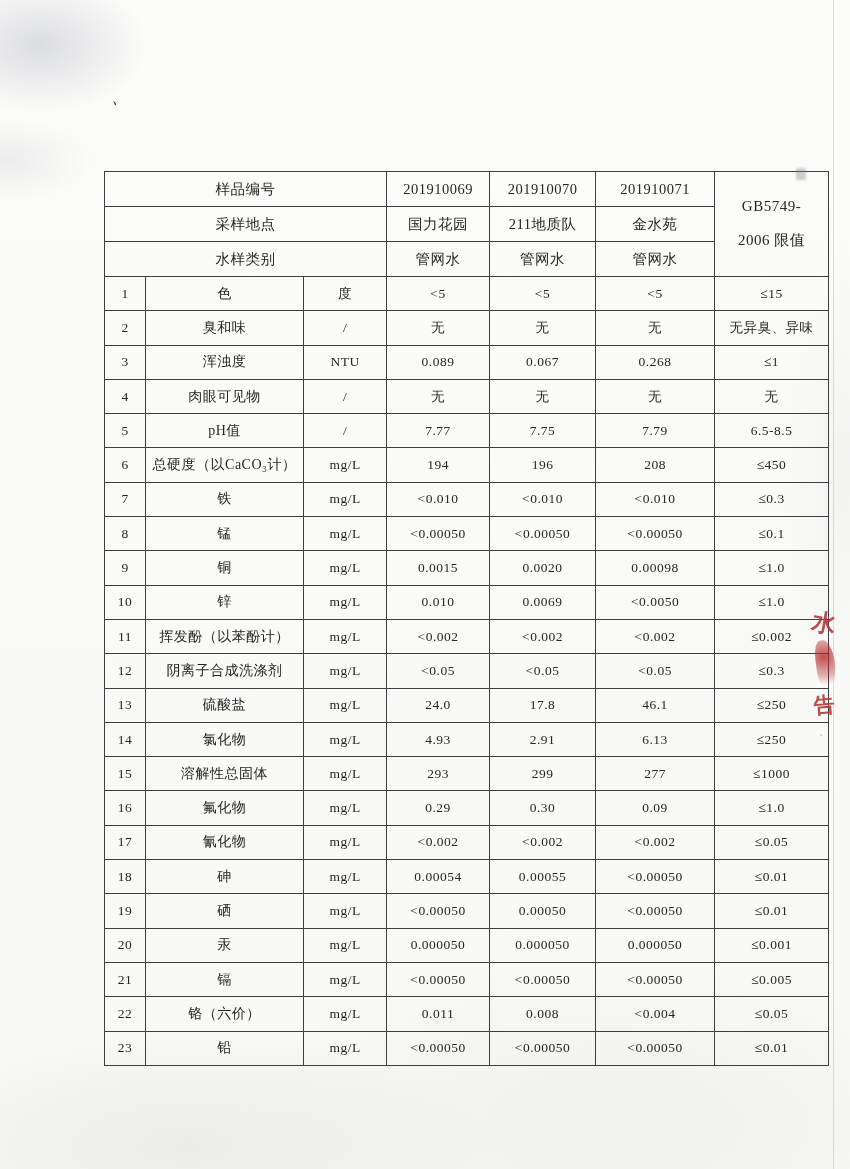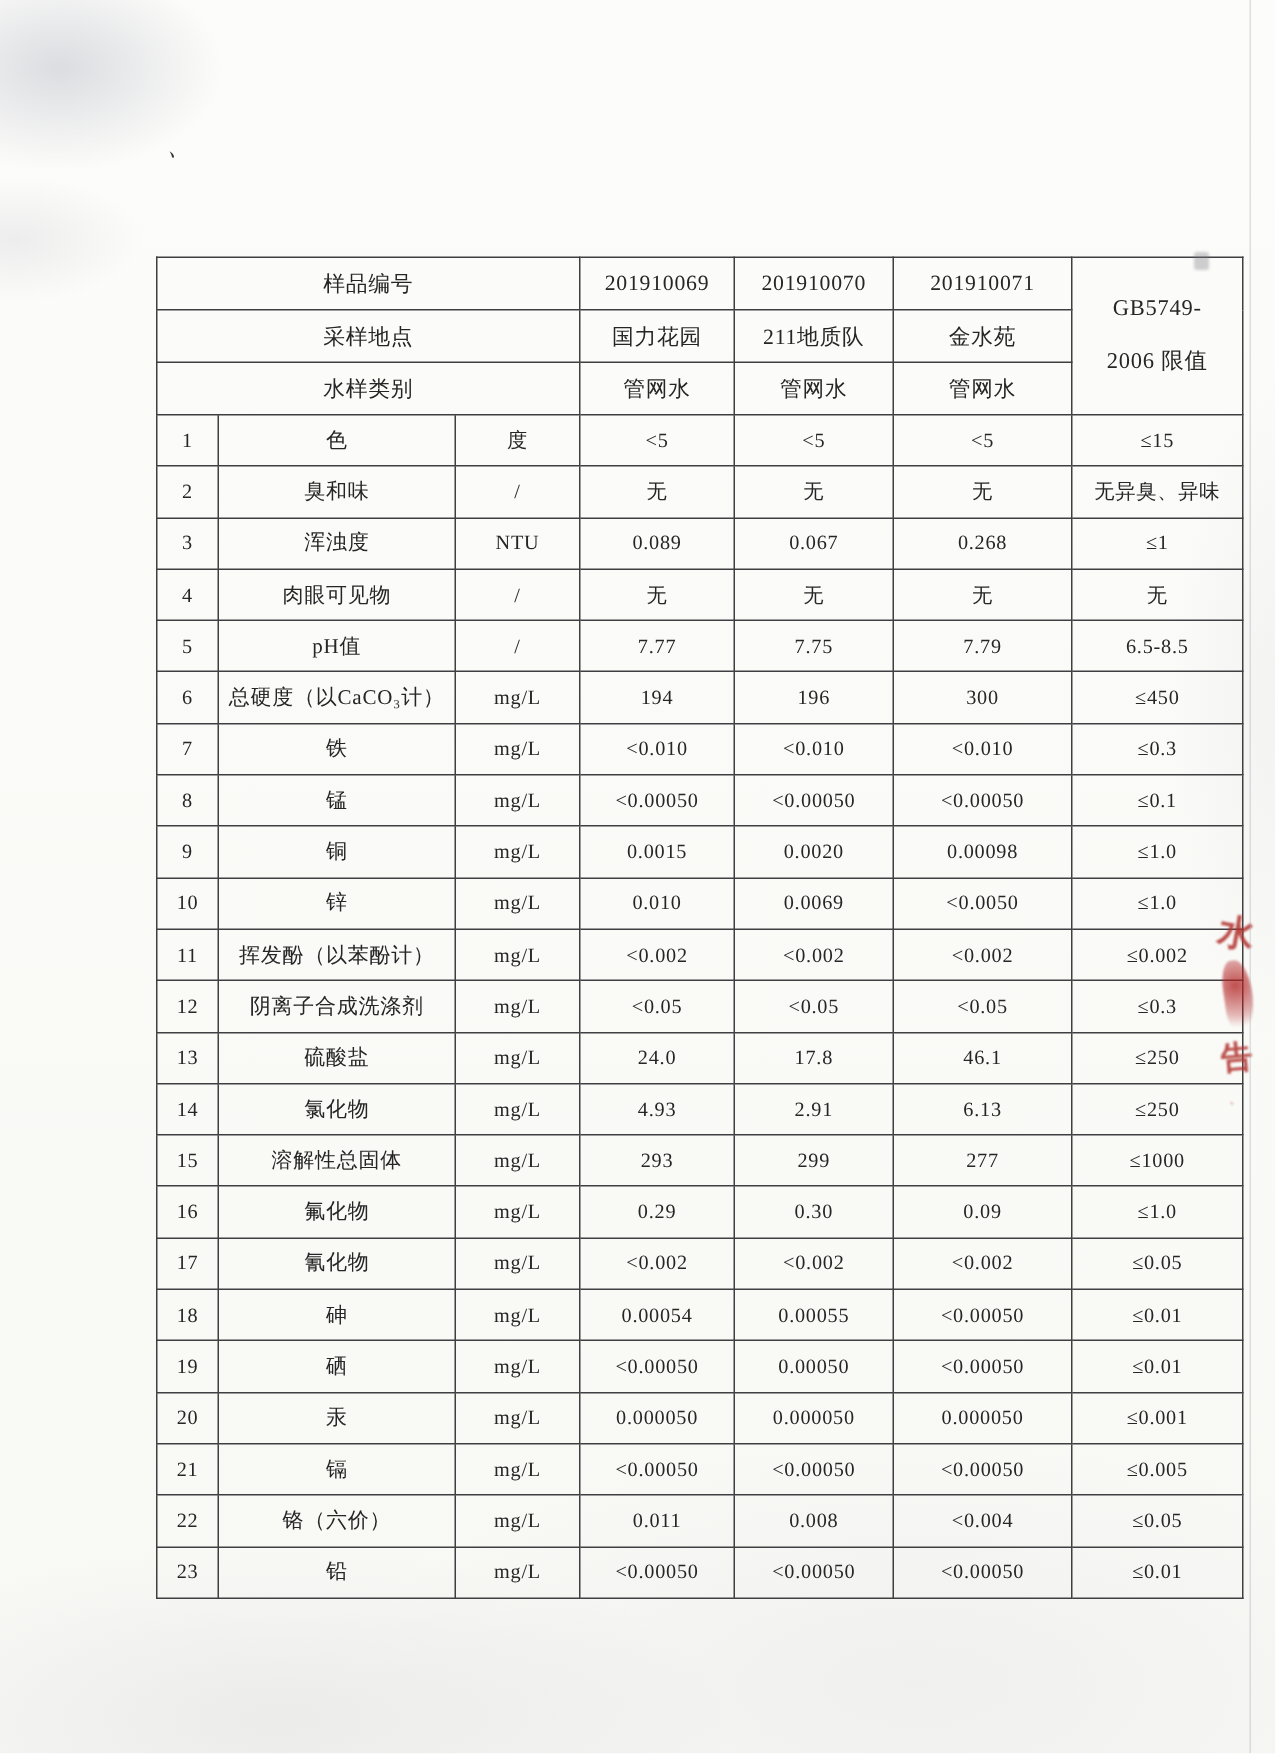--- a/index.html
+++ b/index.html
@@ -168,21 +168,21 @@
       <td class="c-val">7.75</td>
       <td class="c-val">7.79</td>
       <td class="c-lim">6.5-8.5</td>
     </tr>
         <tr>
       <td class="c-no">6</td>
       <td class="c-name">总硬度（以CaCO₃计）</td>
       <td class="c-unit">mg/L</td>
       <td class="c-val">194</td>
       <td class="c-val">196</td>
-      <td class="c-val">300</td>
+      <td class="c-val">208</td>
       <td class="c-lim">≤450</td>
     </tr>
         <tr>
       <td class="c-no">7</td>
       <td class="c-name">铁</td>
       <td class="c-unit">mg/L</td>
       <td class="c-val">&lt;0.010</td>
       <td class="c-val">&lt;0.010</td>
       <td class="c-val">&lt;0.010</td>
       <td class="c-lim">≤0.3</td>

